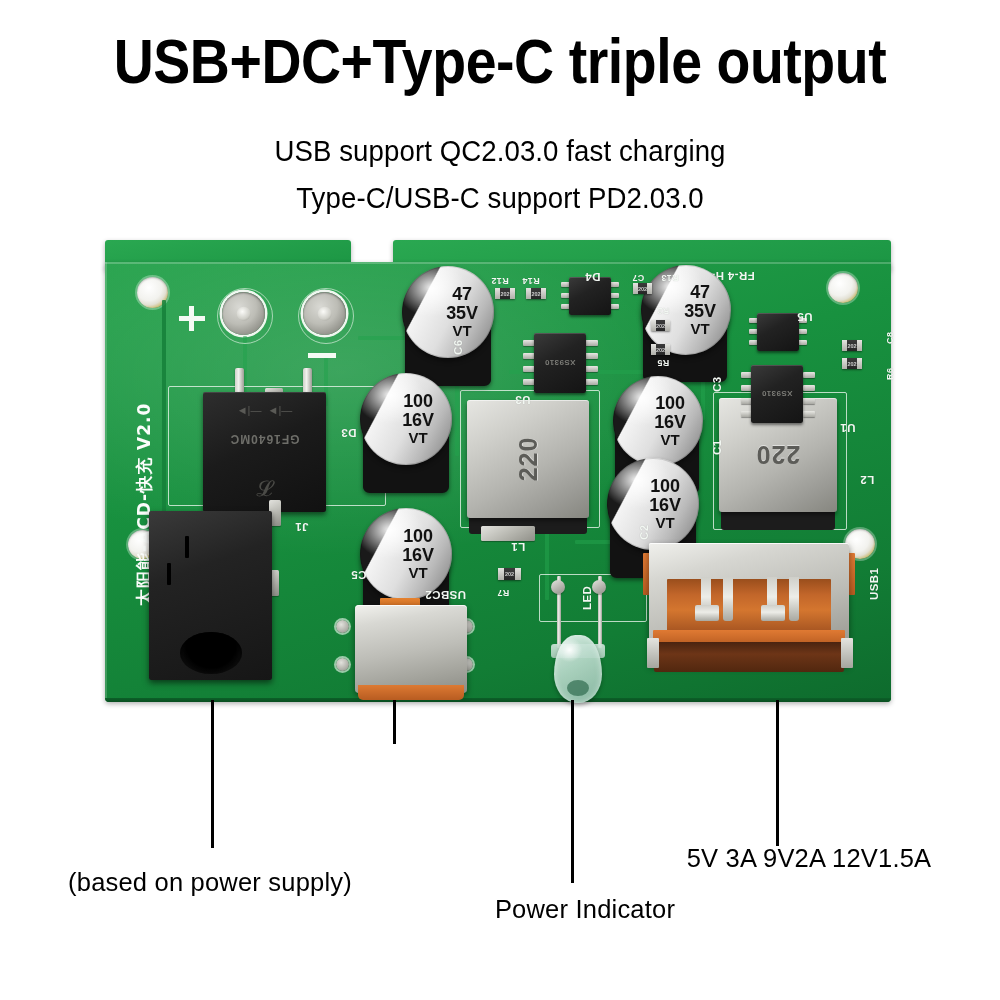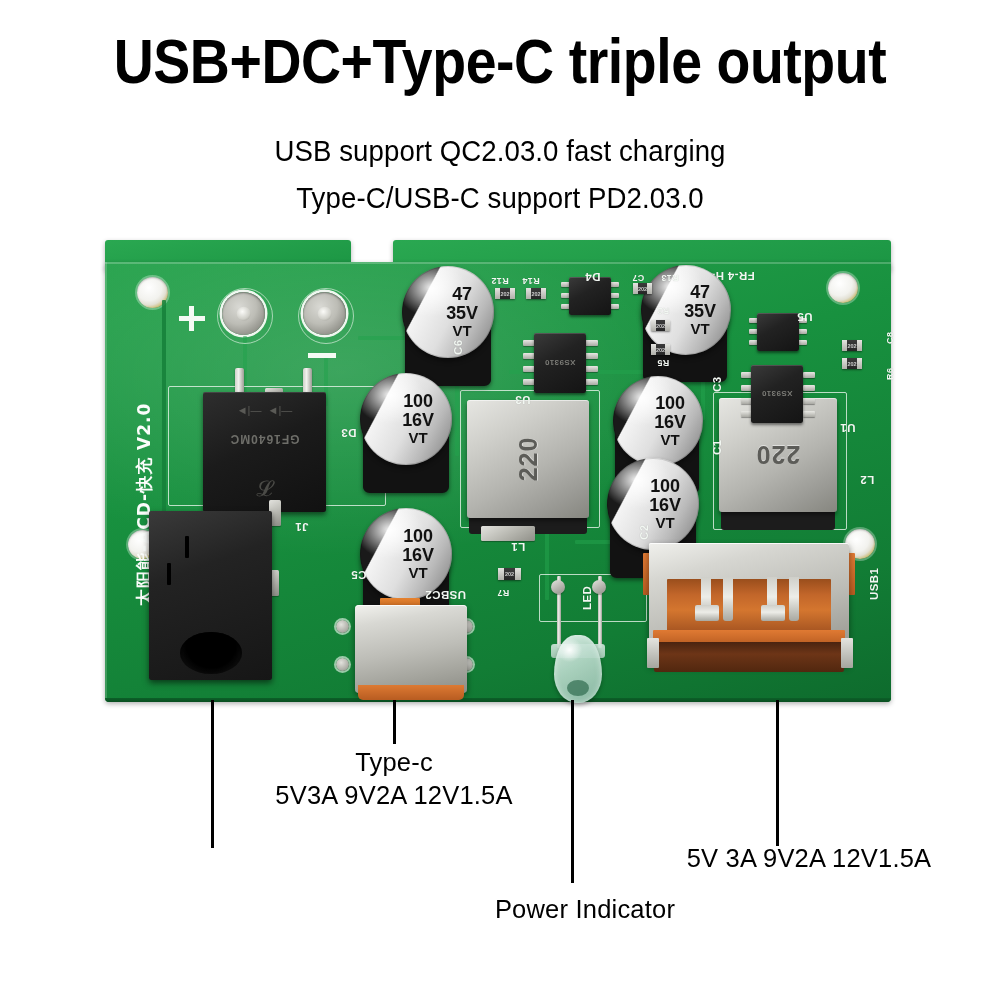--- a/index.html
+++ b/index.html
@@ -447,26 +447,23 @@
     <div class="silk big" style="left:764px;top:360px;transform:rotate(-90deg);transform-origin:0 0;">USB1</div>
 
   </div>
 
   <div class="leader" style="left:211px;top:700px;height:148px;"></div>
   <div class="leader" style="left:393px;top:700px;height:44px;"></div>
   <div class="leader" style="left:571px;top:700px;height:183px;"></div>
   <div class="leader" style="left:776px;top:700px;height:146px;"></div>
 
   <div class="callout" style="left:0px;top:866px;width:420px;">
+    <div class="l2">(based on power supply)</div>
   </div>
 
-  <div class="callout" style="left:194px;top:746px;width:400px;">
-    <div>Type-c</div>
-    <div class="l2">5V3A 9V2A 12V1.5A</div>
-  </div>
 
   <div class="callout" style="left:415px;top:893px;width:340px;">
     <div>Power Indicator</div>
   </div>
 
   <div class="callout" style="left:623px;top:842px;width:372px;">
     <div class="l2">5V 3A 9V2A 12V1.5A</div>
   </div>
 
 </div>

